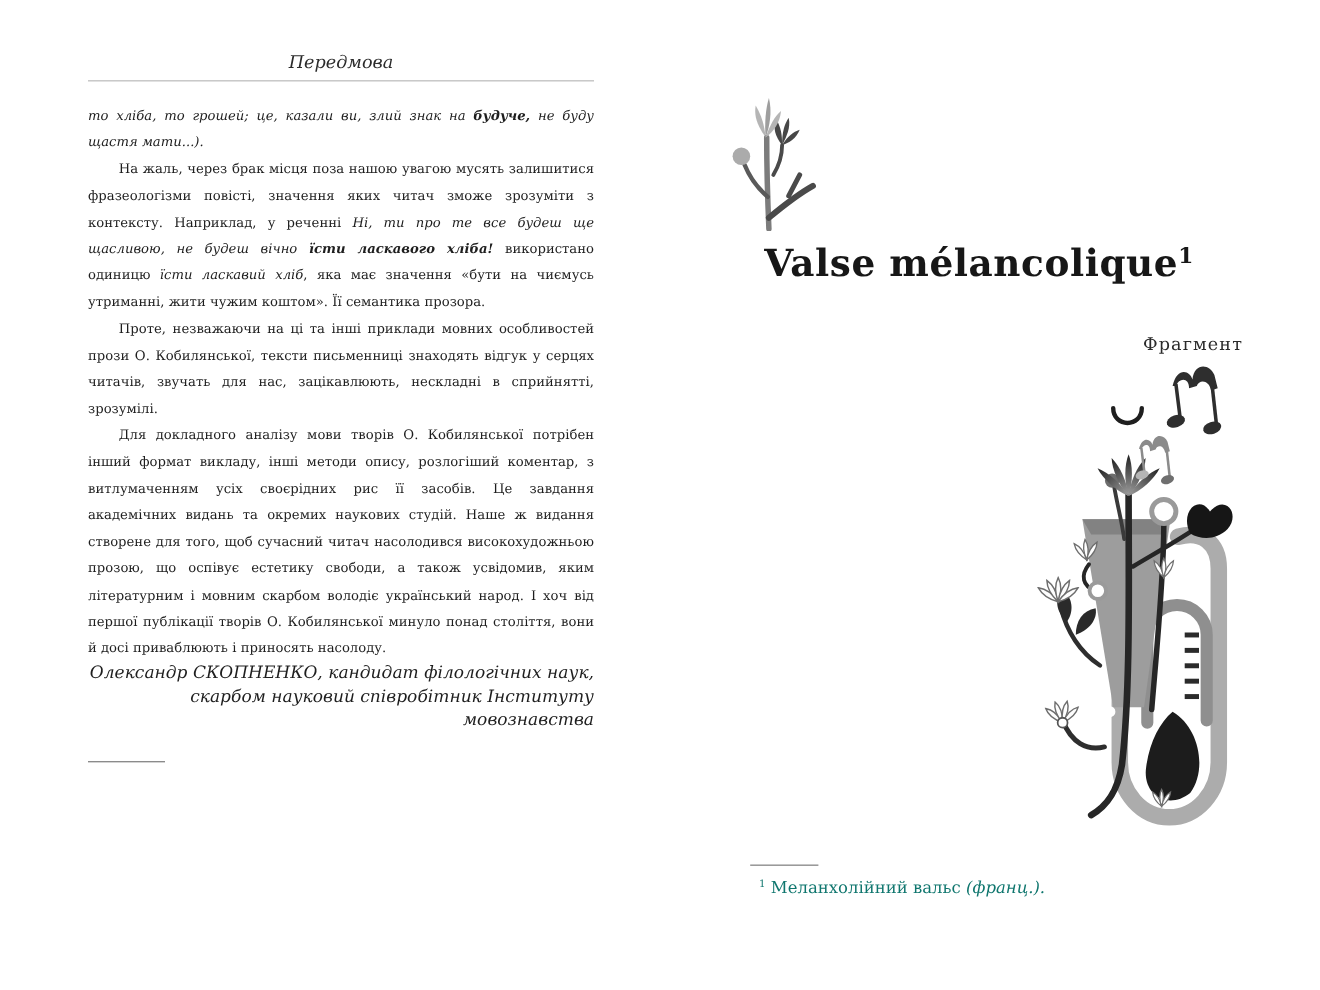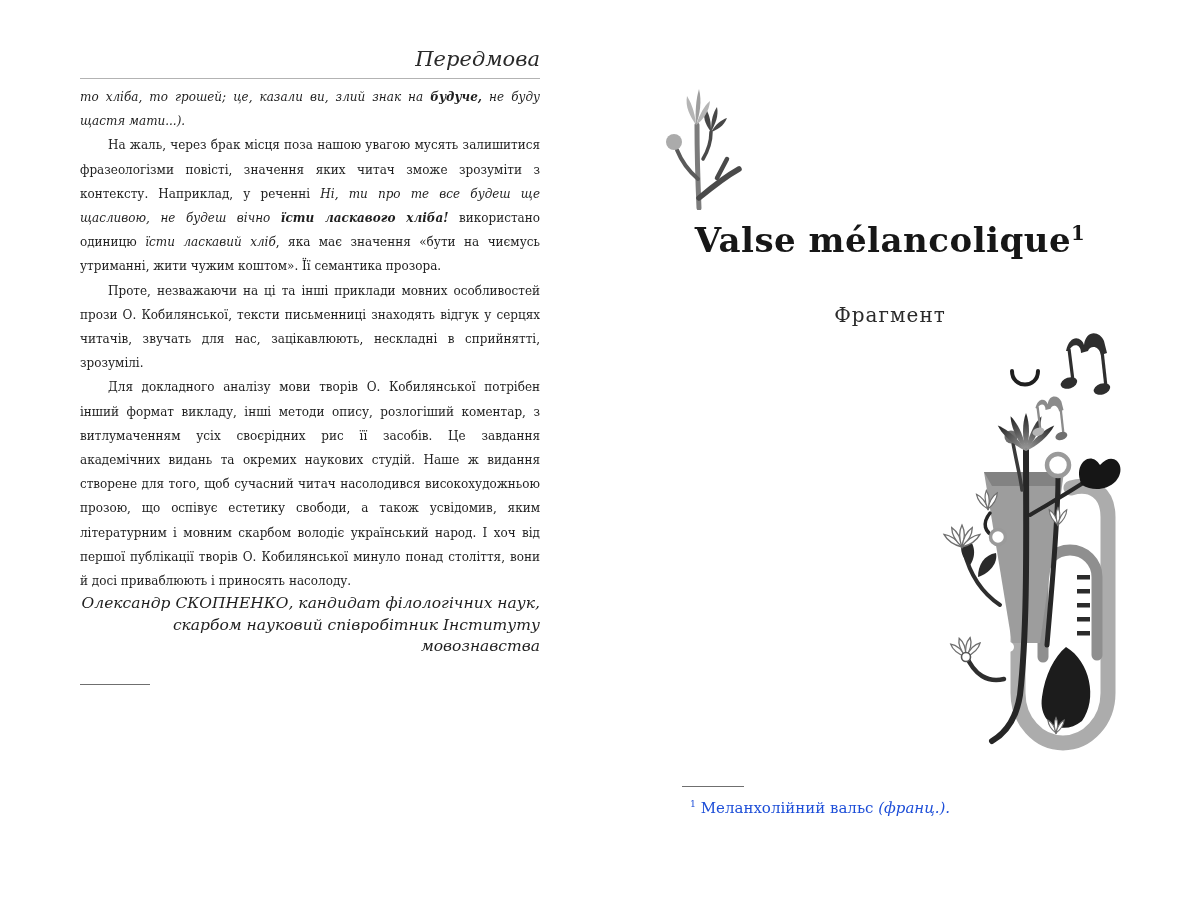--- a/index.html
+++ b/index.html
@@ -6,22 +6,22 @@
   body{
     width:1200px;height:900px;background:#ffffff;position:relative;
     font-family:"DejaVu Serif","Liberation Serif",serif;color:#1e1e1e;
     -webkit-font-smoothing:antialiased;
   }
   .spread{position:absolute;inset:0;background:#fff;overflow:hidden;}
 
   
   .left-page{position:absolute;left:80px;top:47px;width:460px;}
   .running-head{
-    text-align:right;font-style:italic;font-size:21px;color:#2a2a2a;
-    padding-bottom:7px;border-bottom:1px solid #b3b3b3;margin:0 0 6px 0;
+    text-align:center;font-style:italic;font-size:16px;color:#2a2a2a;
+    padding-bottom:7px;border-bottom:1px solid #b3b3b3;margin:0 0 19px 0;
   }
   .body-text p{margin:0;font-size:12px;line-height:24.2px;text-align:justify;}
   .body-text p.indent{text-indent:28px;}
   .ital{font-style:italic;}
   .bold-ital{font-style:italic;font-weight:bold;}
   .signature{
     font-style:italic;font-size:15.5px;line-height:21.5px;
     text-align:right;
   }
   .footnote-block{margin-top:26px;}
@@ -30,27 +30,27 @@
   
   .right-page{position:absolute;left:650px;top:0;width:480px;height:848px;}
   .branch-art{position:absolute;left:3px;top:80px;}
   .chapter-title{
     position:absolute;left:0;top:220px;width:480px;margin:0;
     text-align:center;font-size:34px;font-weight:bold;color:#171717;letter-spacing:0.5px;
   }
   .chapter-title sup{font-size:58%;vertical-align:super;font-weight:bold;}
   .chapter-subtitle{
     position:absolute;left:0;top:303px;width:480px;margin:0;
-    text-align:center;font-size:20px;font-weight:normal;color:#2b2b2b;letter-spacing:1px;
+    text-align:right;font-size:16px;font-weight:normal;color:#2b2b2b;letter-spacing:1px;
   }
   .tuba-art{position:absolute;left:280px;top:325px;}
   .rp-footnote-rule{position:absolute;left:32px;top:786px;width:62px;border:none;border-top:1.4px solid #6f6f6f;margin:0;}
   .rp-footnote{
     position:absolute;left:32px;top:794px;width:420px;margin:0;
-    font-size:15px;line-height:20px;text-indent:8px;color:#1d4ed8;
+    font-size:15px;line-height:20px;text-indent:8px;color:#0f766e;
   }
   .rp-footnote sup{font-size:62%;vertical-align:super;}
 </style>
 </head>
 <body>
 
 <div class="spread">
 
   <div class="left-page">
 

